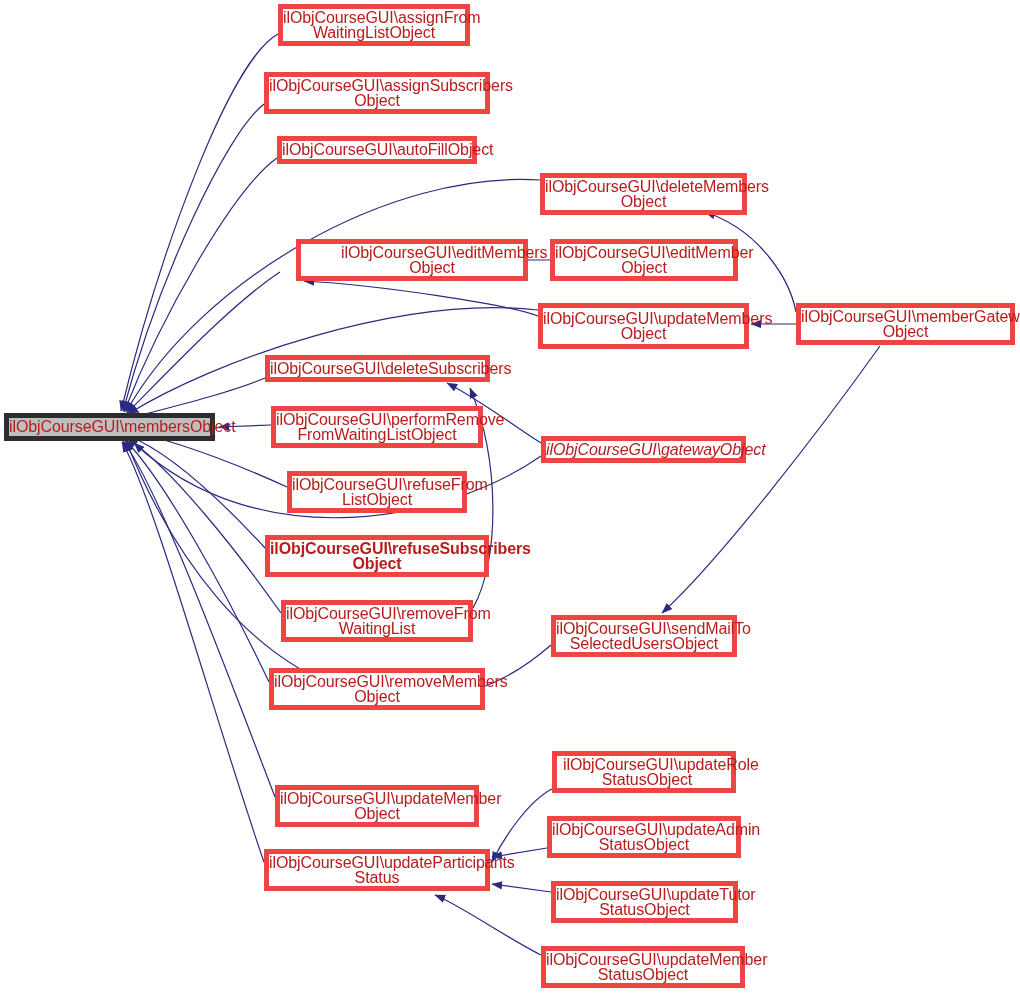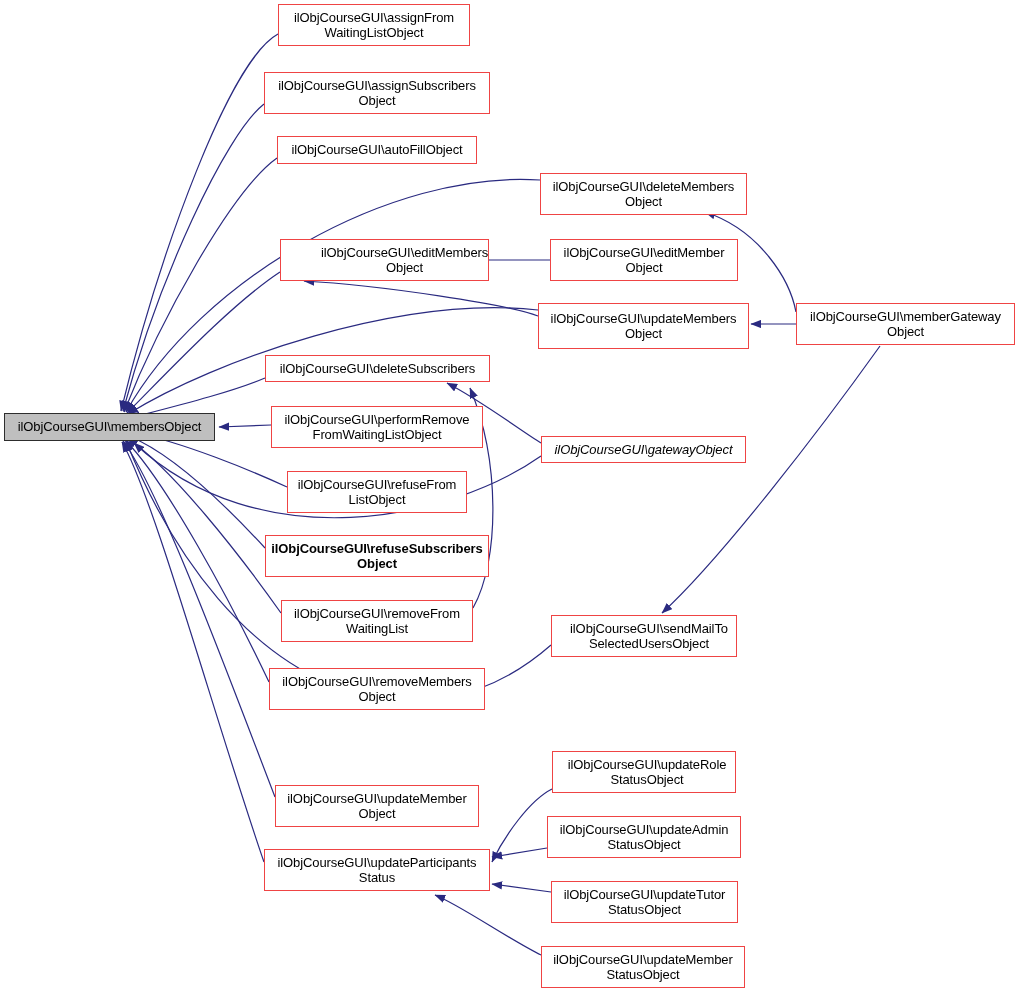--- a/index.html
+++ b/index.html
@@ -22,24 +22,24 @@
   svg#edges {
     position: absolute;
     left: 0;
     top: 0;
     width: 1020px;
     height: 995px;
   }
   .node {
     position: absolute;
     box-sizing: border-box;
-    border: 1px solid #ef4444;
+    border: 5px solid #ef4444;
     background: #ffffff;
-    color: #000000;
-    font-size: 13px;
+    color: #b91c1c;
+    font-size: 16px;
     line-height: 15.5px;
     text-align: center;
     display: flex;
     align-items: center;
     justify-content: center;
     letter-spacing: -0.1px;
     white-space: pre-line;
     z-index: 5;
   }
   .node.root {
@@ -94,39 +94,39 @@
   </svg>
   <div id="node-layer">
       <div class="node root" style="left: 4px; top: 413px; width: 211px; height: 28px;"><span class="node-label">ilObjCourseGUI\membersObject</span></div>
       <div class="node" style="left: 278px; top: 4px; width: 192px; height: 42px;"><span class="node-label">ilObjCourseGUI\assignFrom
 WaitingListObject</span></div>
       <div class="node" style="left: 264px; top: 72px; width: 226px; height: 42px;"><span class="node-label">ilObjCourseGUI\assignSubscribers
 Object</span></div>
       <div class="node" style="left: 277px; top: 136px; width: 200px; height: 28px;"><span class="node-label">ilObjCourseGUI\autoFillObject</span></div>
       <div class="node" style="left: 540px; top: 173px; width: 207px; height: 42px; justify-content: center;"><span class="node-label">ilObjCourseGUI\deleteMembers
 Object</span></div>
-      <div class="node" style="left: 280px; top: 239px; width: 209px; height: 42px; padding-left: 40px;"><span class="node-label">ilObjCourseGUI\editMembers
+      <div class="node" style="left: 296px; top: 239px; width: 232px; height: 42px; padding-left: 40px;"><span class="node-label">ilObjCourseGUI\editMembers
 Object</span></div>
       <div class="node" style="left: 550px; top: 239px; width: 188px; height: 42px;"><span class="node-label">ilObjCourseGUI\editMember
 Object</span></div>
       <div class="node" style="left: 538px; top: 303px; width: 211px; height: 46px;"><span class="node-label">ilObjCourseGUI\updateMembers
 Object</span></div>
       <div class="node" style="left: 796px; top: 303px; width: 219px; height: 42px;"><span class="node-label">ilObjCourseGUI\memberGateway
 Object</span></div>
       <div class="node" style="left: 265px; top: 355px; width: 225px; height: 27px;"><span class="node-label">ilObjCourseGUI\deleteSubscribers</span></div>
       <div class="node" style="left: 271px; top: 406px; width: 212px; height: 42px;"><span class="node-label">ilObjCourseGUI\performRemove
 FromWaitingListObject</span></div>
       <div class="node" style="left: 541px; top: 436px; width: 205px; height: 27px; font-style: italic;"><span class="node-label">ilObjCourseGUI\gatewayObject</span></div>
       <div class="node" style="left: 287px; top: 471px; width: 180px; height: 42px;"><span class="node-label">ilObjCourseGUI\refuseFrom
 ListObject</span></div>
       <div class="node" style="left: 265px; top: 535px; width: 224px; height: 42px; font-weight: bold;"><span class="node-label">ilObjCourseGUI\refuseSubscribers
 Object</span></div>
       <div class="node" style="left: 281px; top: 600px; width: 192px; height: 42px;"><span class="node-label">ilObjCourseGUI\removeFrom
 WaitingList</span></div>
-      <div class="node" style="left: 551px; top: 615px; width: 186px; height: 42px; padding-left: 10px;"><span class="node-label">ilObjCourseGUI\sendMailTo
+      <div class="node" style="left: 551px; top: 615px; width: 186px; height: 42px;"><span class="node-label">ilObjCourseGUI\sendMailTo
 SelectedUsersObject</span></div>
       <div class="node" style="left: 269px; top: 668px; width: 216px; height: 42px;"><span class="node-label">ilObjCourseGUI\removeMembers
 Object</span></div>
       <div class="node" style="left: 552px; top: 751px; width: 184px; height: 42px; padding-left: 6px;"><span class="node-label">ilObjCourseGUI\updateRole
 StatusObject</span></div>
       <div class="node" style="left: 275px; top: 785px; width: 204px; height: 42px;"><span class="node-label">ilObjCourseGUI\updateMember
 Object</span></div>
       <div class="node" style="left: 547px; top: 816px; width: 194px; height: 42px;"><span class="node-label">ilObjCourseGUI\updateAdmin
 StatusObject</span></div>
       <div class="node" style="left: 264px; top: 849px; width: 226px; height: 42px;"><span class="node-label">ilObjCourseGUI\updateParticipants

